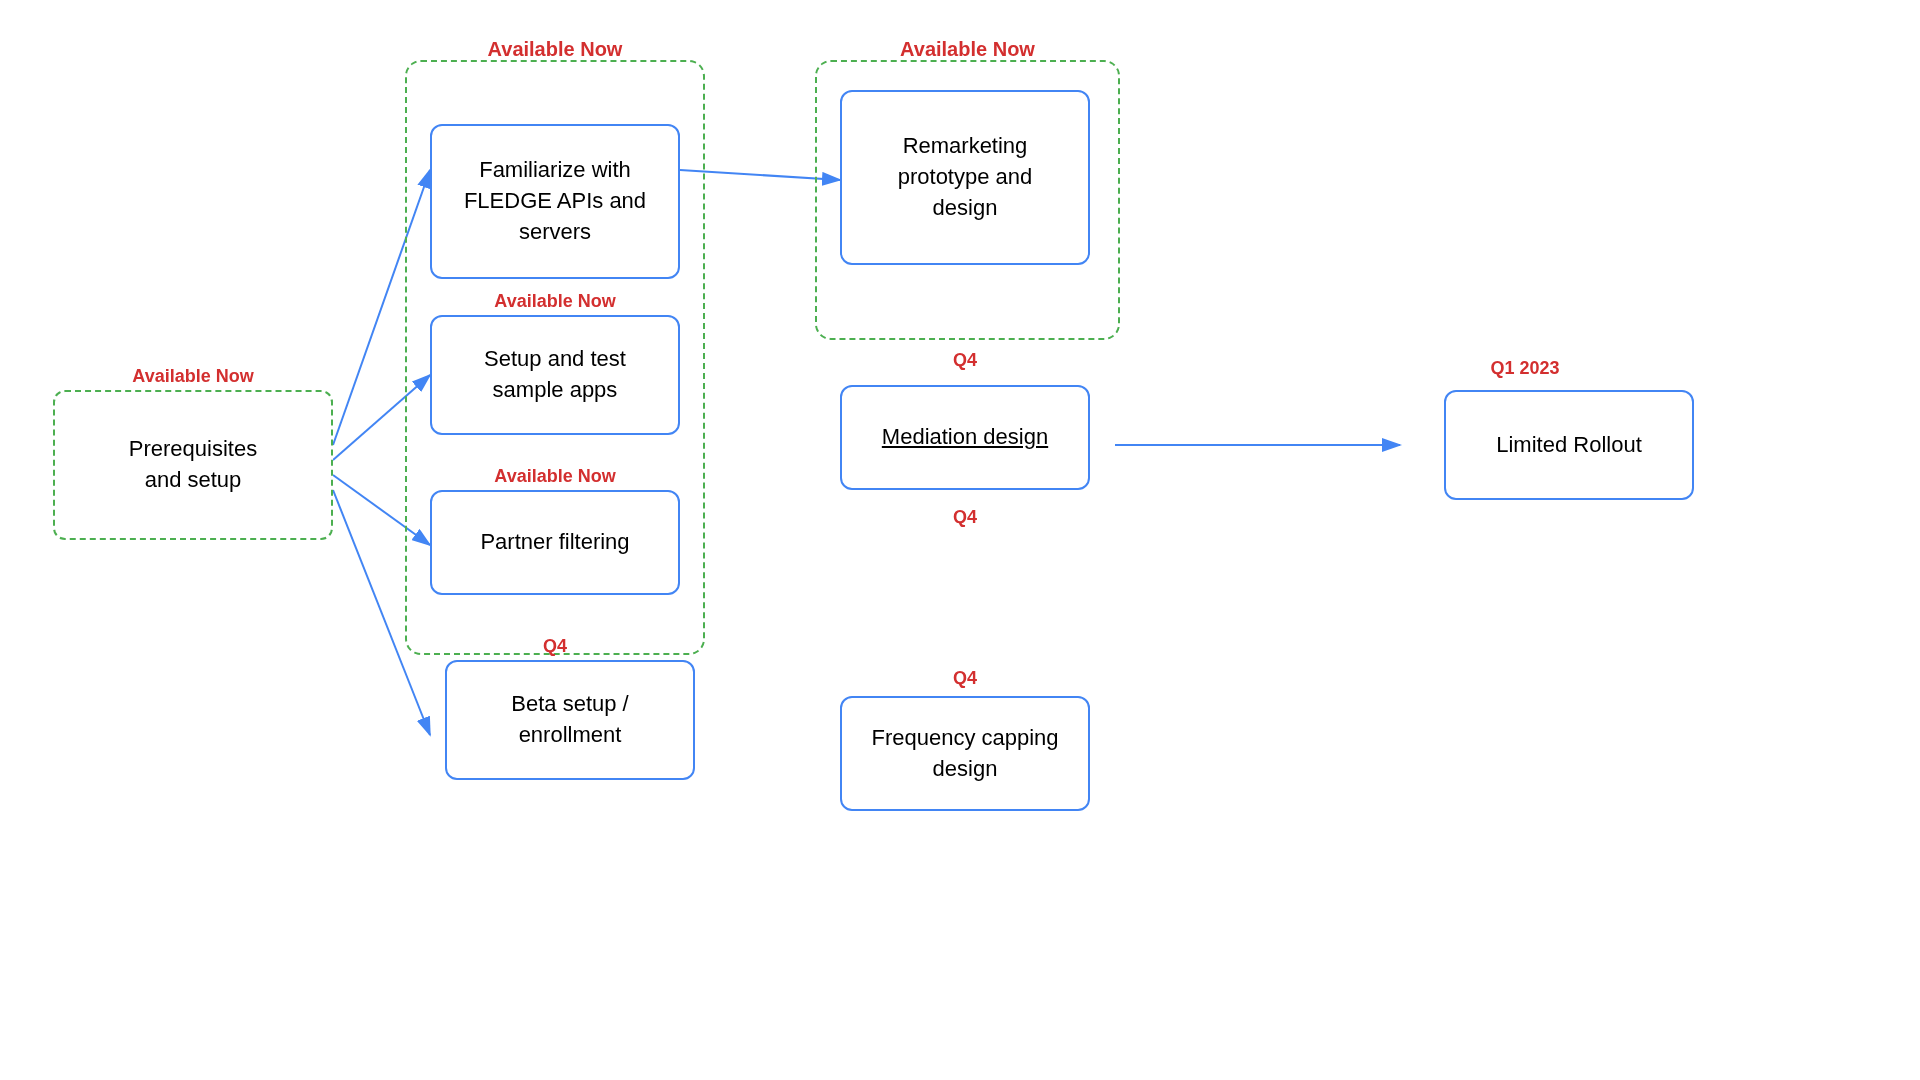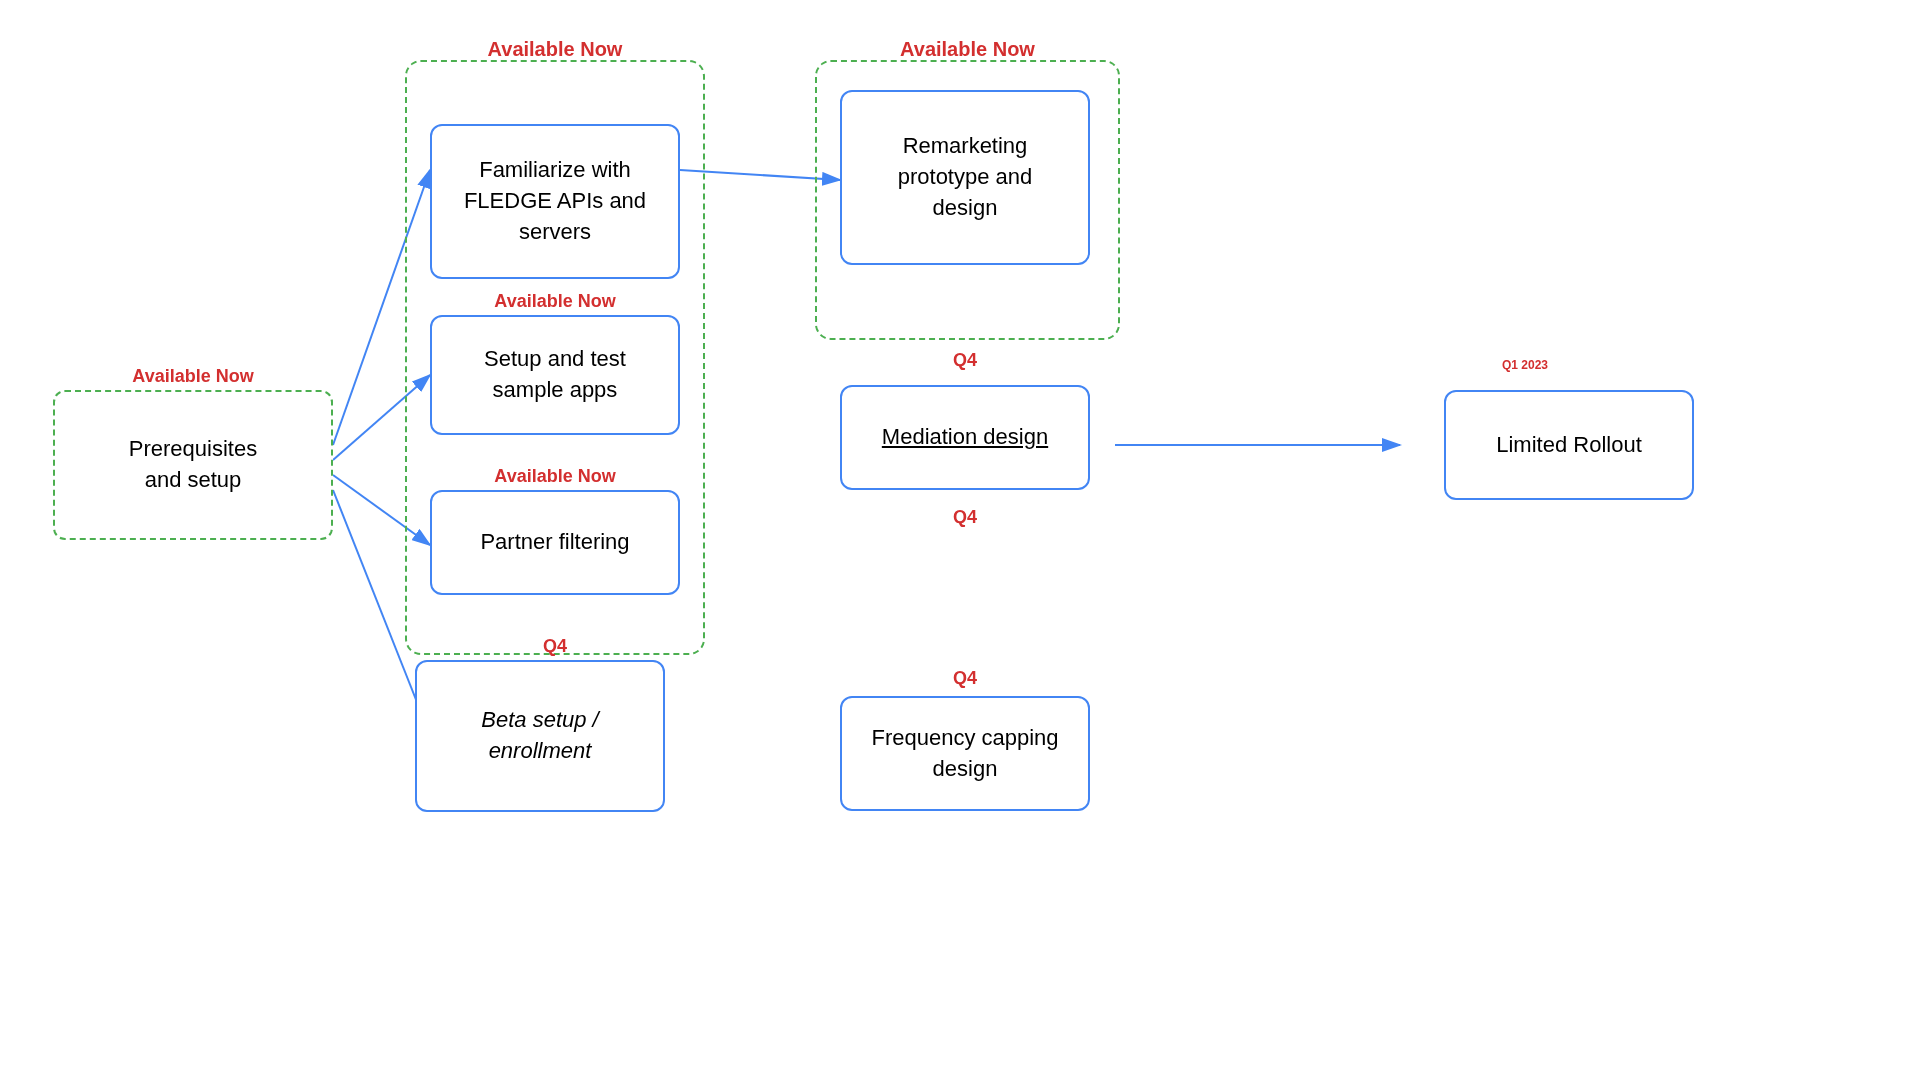--- a/index.html
+++ b/index.html
@@ -118,21 +118,21 @@
 
   <div class="node" style="left:430px; top:490px; width:250px; height:105px;">
     <div>
       <div style="position:absolute; top:-28px; left:0; width:100%; text-align:center; font-size:18px; font-weight:600; color:#d32f2f;">Available Now</div>
       <span>Partner filtering</span>
     </div>
   </div>
 
   <div style="position:absolute; left:430px; top:636px; width:250px; text-align:center; font-size:18px; font-weight:600; color:#d32f2f;">Q4</div>
 
-  <div class="node" style="left:415px; top:660px; width:250px; height:152px;font-style:italic;">
+  <div class="node" style="left:445px; top:660px; width:250px; height:120px;">
     <span>Beta setup /<br>enrollment</span>
   </div>
 
   <div class="node" style="left:840px; top:90px; width:250px; height:175px;">
     <span>Remarketing<br>prototype and<br>design</span>
   </div>
 
   <div style="position:absolute; left:840px; top:350px; width:250px; text-align:center; font-size:18px; font-weight:600; color:#d32f2f;">Q4</div>
 
   <div class="node" style="left:840px; top:385px; width:250px; height:105px;text-decoration:underline;">
@@ -141,19 +141,19 @@
 
   <div style="position:absolute; left:840px; top:507px; width:250px; text-align:center; font-size:18px; font-weight:600; color:#d32f2f;">Q4</div>
 
 
   <div style="position:absolute; left:840px; top:668px; width:250px; text-align:center; font-size:18px; font-weight:600; color:#d32f2f;">Q4</div>
 
   <div class="node" style="left:840px; top:696px; width:250px; height:115px;">
     <span>Frequency capping<br>design</span>
   </div>
 
-  <div style="position:absolute; left:1400px; top:358px; width:250px; text-align:center; font-size:12px; font-weight:600; color:#d32f2f;">Q1 2023</div>
+  <div style="position:absolute; left:1400px; top:358px; width:250px; text-align:center; font-size:18px; font-weight:600; color:#d32f2f;">Q1 2023</div>
 
   <div class="node" style="left:1400px; top:390px; width:250px; height:110px;margin-left:44px;">
     <span>Limited Rollout</span>
   </div>
 
 </div>
 
 </body></html>

